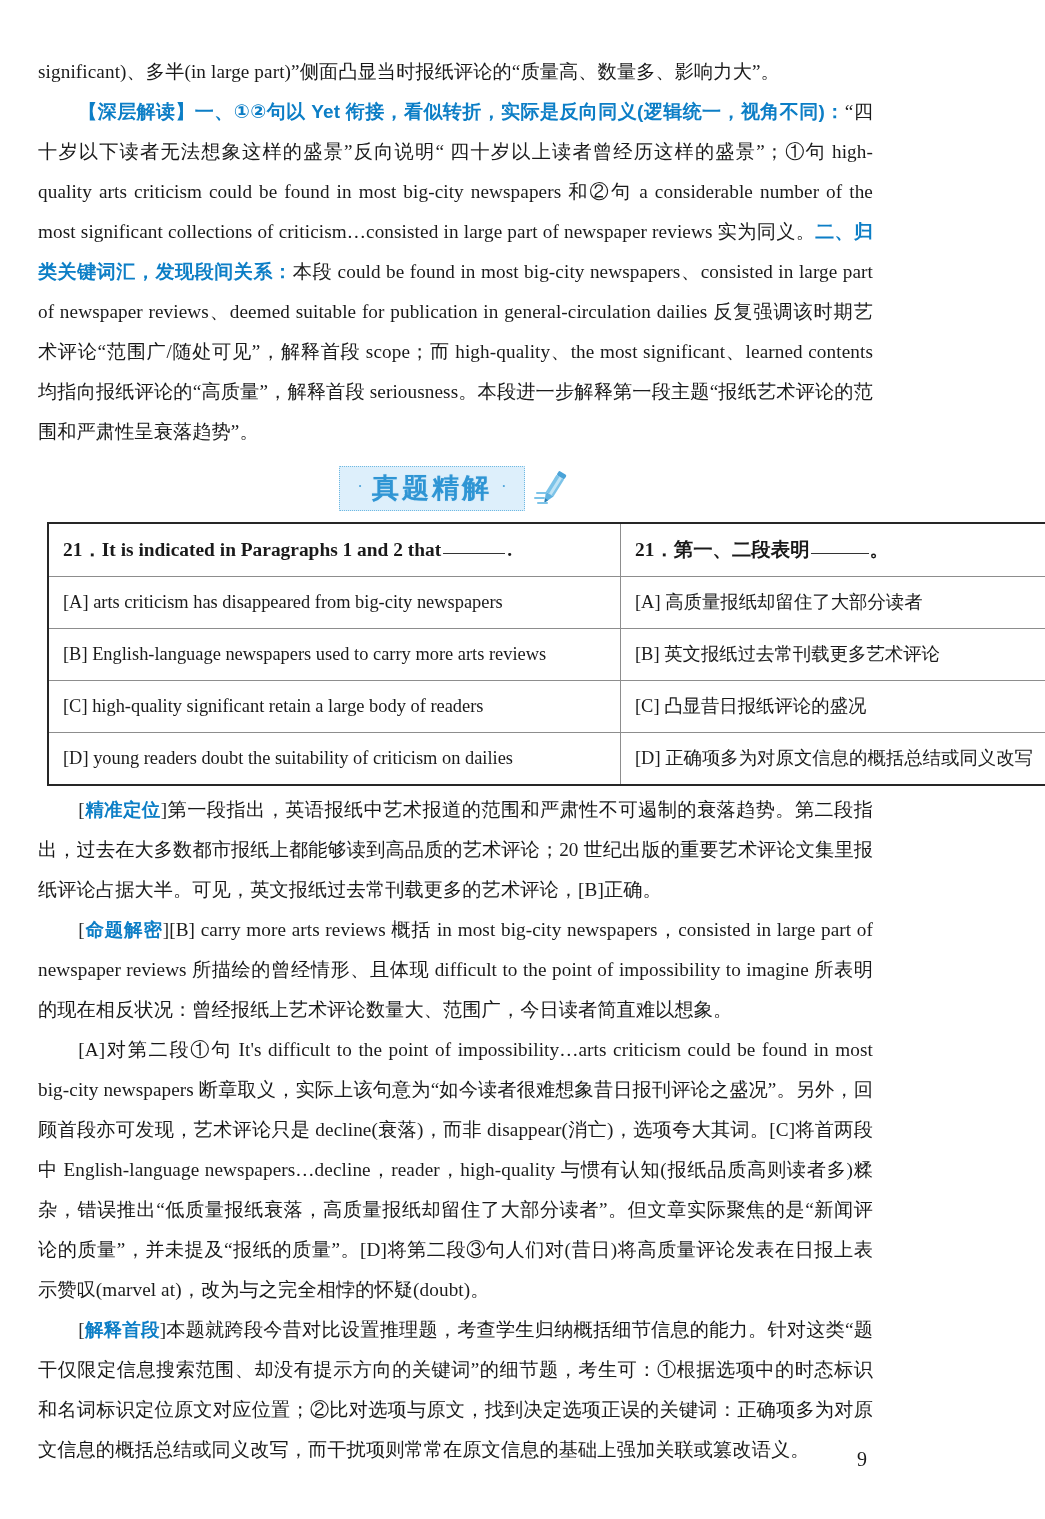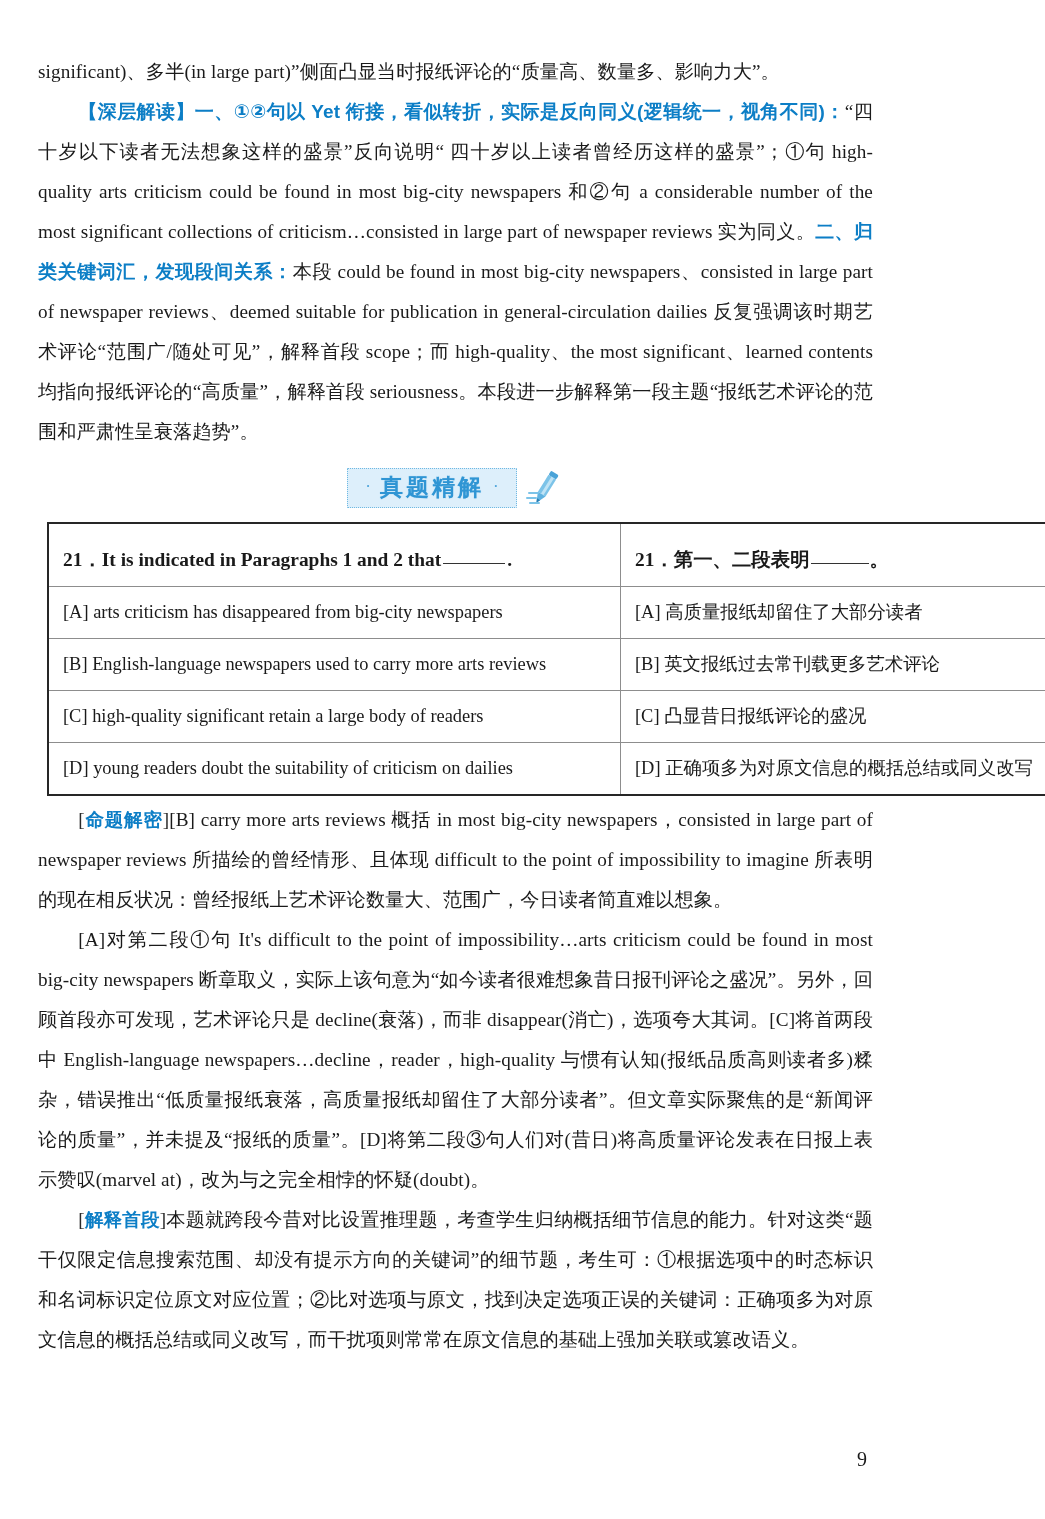--- a/index.html
+++ b/index.html
@@ -67,21 +67,21 @@
   }
   .badge-dot {
     color: #4ba3da;
     font-size: 17px;
     line-height: 1;
     transform: translateY(-1px);
   }
   .badge-text {
     color: #2f95d4;
     font-weight: bold;
-    font-size: 23px;
+    font-size: 27px;
     letter-spacing: 3px;
     font-family: "Liberation Sans", "DejaVu Sans", sans-serif;
     text-shadow: 0 0 1px #8fc9ea;
   }
   .pen-icon {
     margin-left: 9px;
     display: inline-block;
     width: 38px;
     height: 40px;
   }
@@ -97,21 +97,21 @@
   table.qtable td {
     border: 1px solid #8d8d8d;
     padding: 8px 12px 9px 14px;
     vertical-align: middle;
     font-size: 18.4px;
     line-height: 34px;
   }
   table.qtable tr.header-row td {
     font-weight: bold;
     font-size: 19.4px;
-    padding-top: 19px;
+    padding-top: 9px;
     padding-bottom: 9px;
   }
   table.qtable td.col-en { width: 545px; }
   table.qtable td.col-cn { width: 413px; }
   td.just-en {
     text-align: justify;
     text-align-last: left;
     margin-top: 28px;
   }
   .opt-label { white-space: nowrap; }
@@ -213,20 +213,21 @@
           </td>
         <td class="col-cn">
             <span class="hang"><span class="opt-label">[D]</span> <span>正确项多为对原文信息的概括总结或同义改写</span></span>
           </td>
       </tr>
     </tbody>
   </table>
 
   <div class="spacer-sm"></div>
 
+  <p class="para indent"><span class="tagbracket">[</span><span class="tag">精准定位</span><span class="tagbracket">]</span><span>第一段指出，英语报纸中艺术报道的范围和严肃性不可遏制的衰落趋势。第二段指出，过去在大多数都市报纸上都能够读到高品质的艺术评论；20 世纪出版的重要艺术评论文集里报纸评论占据大半。可见，英文报纸过去常刊载更多的艺术评论，[B]正确。</span></p>
 
   <p class="para indent"><span class="tagbracket">[</span><span class="tag">命题解密</span><span class="tagbracket">]</span><span>[B] carry more arts reviews 概括 in most big-city newspapers，consisted in large part of newspaper reviews 所描绘的曾经情形、且体现 difficult to the point of impossibility to imagine 所表明的现在相反状况：曾经报纸上艺术评论数量大、范围广，今日读者简直难以想象。</span></p>
 
   <p class="para indent">[A]对第二段①句 It's difficult to the point of impossibility…arts criticism could be found in most big-city newspapers 断章取义，实际上该句意为“如今读者很难想象昔日报刊评论之盛况”。另外，回顾首段亦可发现，艺术评论只是 decline(衰落)，而非 disappear(消亡)，选项夸大其词。[C]将首两段中 English-language newspapers…decline，reader，high-quality 与惯有认知(报纸品质高则读者多)糅杂，错误推出“低质量报纸衰落，高质量报纸却留住了大部分读者”。但文章实际聚焦的是“新闻评论的质量”，并未提及“报纸的质量”。[D]将第二段③句人们对(昔日)将高质量评论发表在日报上表示赞叹(marvel at)，改为与之完全相悖的怀疑(doubt)。</p>
 
   <p class="para indent"><span class="tagbracket">[</span><span class="tag">解释首段</span><span class="tagbracket">]</span><span>本题就跨段今昔对比设置推理题，考查学生归纳概括细节信息的能力。针对这类“题干仅限定信息搜索范围、却没有提示方向的关键词”的细节题，考生可：①根据选项中的时态标识和名词标识定位原文对应位置；②比对选项与原文，找到决定选项正误的关键词：正确项多为对原文信息的概括总结或同义改写，而干扰项则常常在原文信息的基础上强加关联或篡改语义。</span></p>
 
   <div class="page-number">9</div>
 </div>
 

